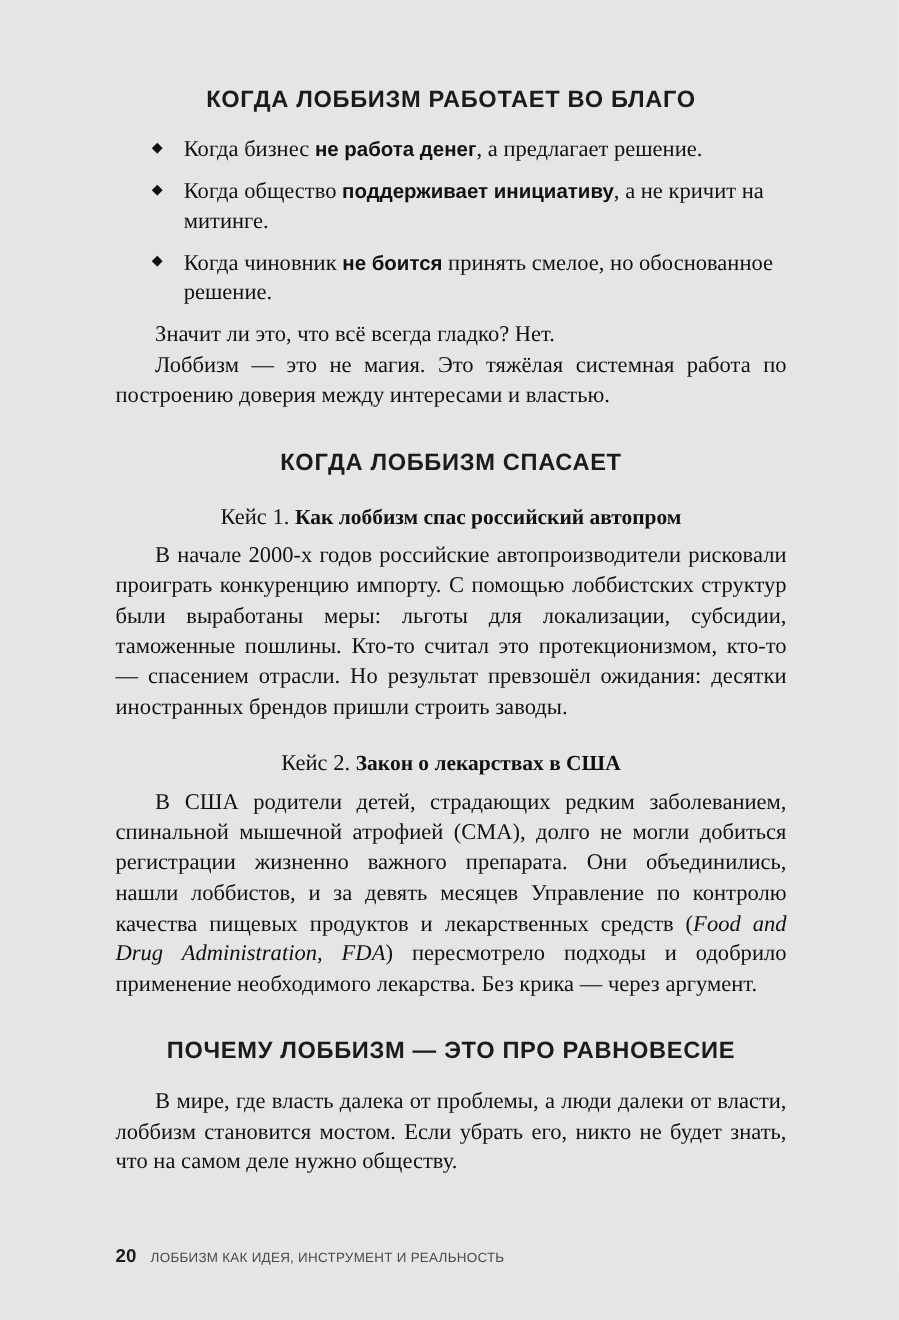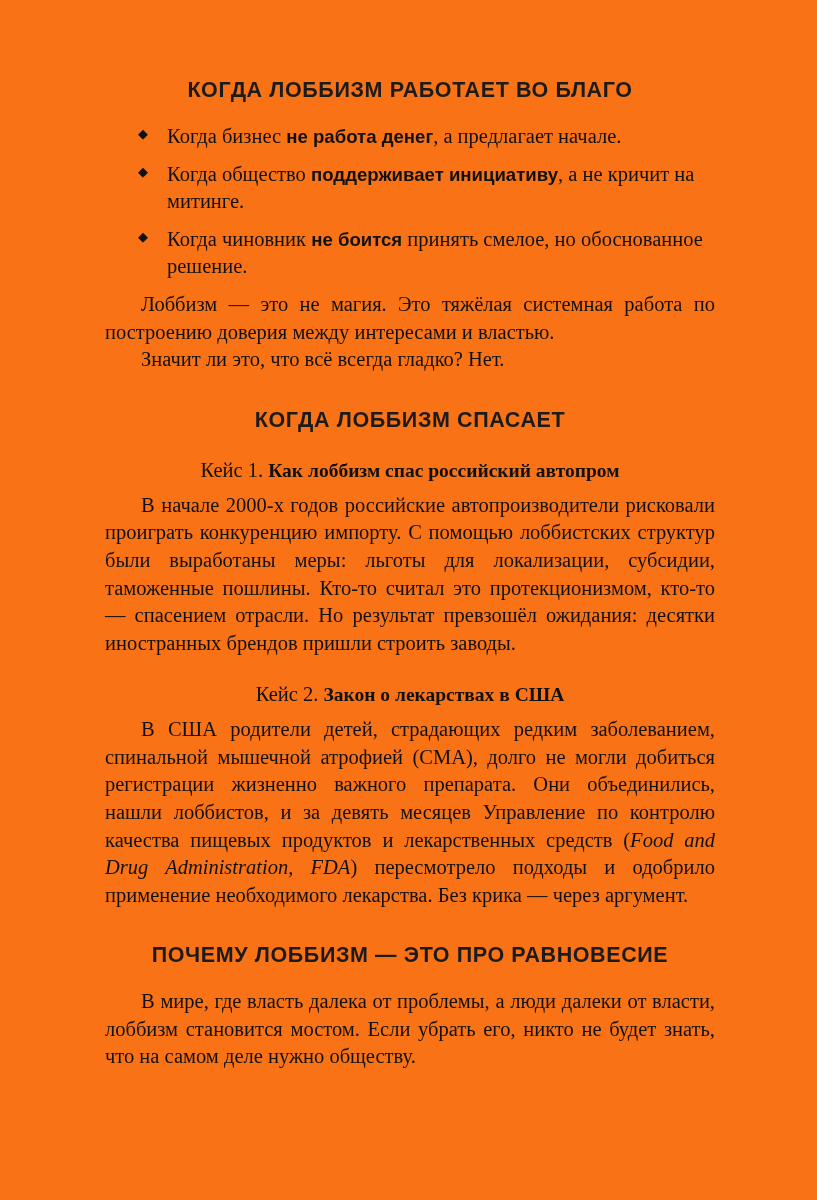--- a/index.html
+++ b/index.html
@@ -15,21 +15,21 @@
     color: #111111;
     overflow: hidden;
   }
 
   .page {
     position: absolute;
     left: 0;
     top: 0;
     width: 817px;
     height: 1200px;
-    background: #f97316;
+    background: #e5e5e5;
   }
 
   .content {
     position: absolute;
     left: 105px;
     top: 78px;
     width: 610px;
   }
 
   h1.section-title {
@@ -139,47 +139,51 @@
 <body>
 
 <div class="page">
   <div class="content">
 
     <h1 class="section-title">КОГДА ЛОББИЗМ РАБОТАЕТ ВО БЛАГО</h1>
 
     <ul class="bullets">
       <li>
         <span class="bullet-mark">◆</span>
-        <span>Когда бизнес </span><b>не работа денег</b><span>, а предлагает начале.</span>
+        <span>Когда бизнес </span><b>не работа денег</b><span>, а предлагает решение.</span>
       </li>
       <li>
         <span class="bullet-mark">◆</span>
         <span>Когда общество </span><b>поддерживает инициативу</b><span>, а не кричит на митинге.</span>
       </li>
       <li>
         <span class="bullet-mark">◆</span>
         <span>Когда чиновник </span><b>не боится</b><span> принять смелое, но обосно­ванное решение.</span>
       </li>
     </ul>
 
+    <p class="body after-bullets">Значит ли это, что всё всегда гладко? Нет.</p>
     <p class="body">Лоббизм — это не магия. Это тяжёлая системная работа по построению доверия между интересами и властью.</p>
-    <p class="body after-bullets">Значит ли это, что всё всегда гладко? Нет.</p>
 
     <h1 class="section-title spaced-top">КОГДА ЛОББИЗМ СПАСАЕТ</h1>
 
     <h2 class="case-title">
       <span class="case-label">Кейс 1.</span>
       <span class="case-name">Как лоббизм спас российский автопром</span>
     </h2>
     <p class="body">В начале 2000-х годов российские автопроизводители рисковали проиграть конкуренцию импорту. С помощью лоб­бистских структур были выработаны меры: льготы для лока­лизации, субсидии, таможенные пошлины. Кто-то считал это протекционизмом, кто-то — спасением отрасли. Но результат превзошёл ожидания: десятки иностранных брендов пришли строить заводы.</p>
 
     <h2 class="case-title">
       <span class="case-label">Кейс 2.</span>
       <span class="case-name">Закон о лекарствах в США</span>
     </h2>
     <p class="body"><span>В США родители детей, страдающих редким заболевани­ем, спинальной мышечной атрофией (СМА), долго не могли добиться регистрации жизненно важного препарата. Они объ­единились, нашли лоббистов, и за девять месяцев Управление по контролю качества пищевых продуктов и лекарственных средств (</span><span class="italic-inline">Food and Drug Administration, FDA</span><span>) пересмотрело подходы и одобрило применение необходимого лекарства. Без крика — через аргумент.</span></p>
 
     <h1 class="section-title spaced-top">ПОЧЕМУ ЛОББИЗМ — ЭТО ПРО РАВНОВЕСИЕ</h1>
     <p class="body">В мире, где власть далека от проблемы, а люди далеки от власти, лоббизм становится мостом. Если убрать его, никто не будет знать, что на самом деле нужно обществу.</p>
 
   </div>
 
+  <div class="footer">
+    <span class="page-number">20</span>
+    <span class="book-title">ЛОББИЗМ КАК ИДЕЯ, ИНСТРУМЕНТ И РЕАЛЬНОСТЬ</span>
+  </div>
 </div>
 
 </body></html>

